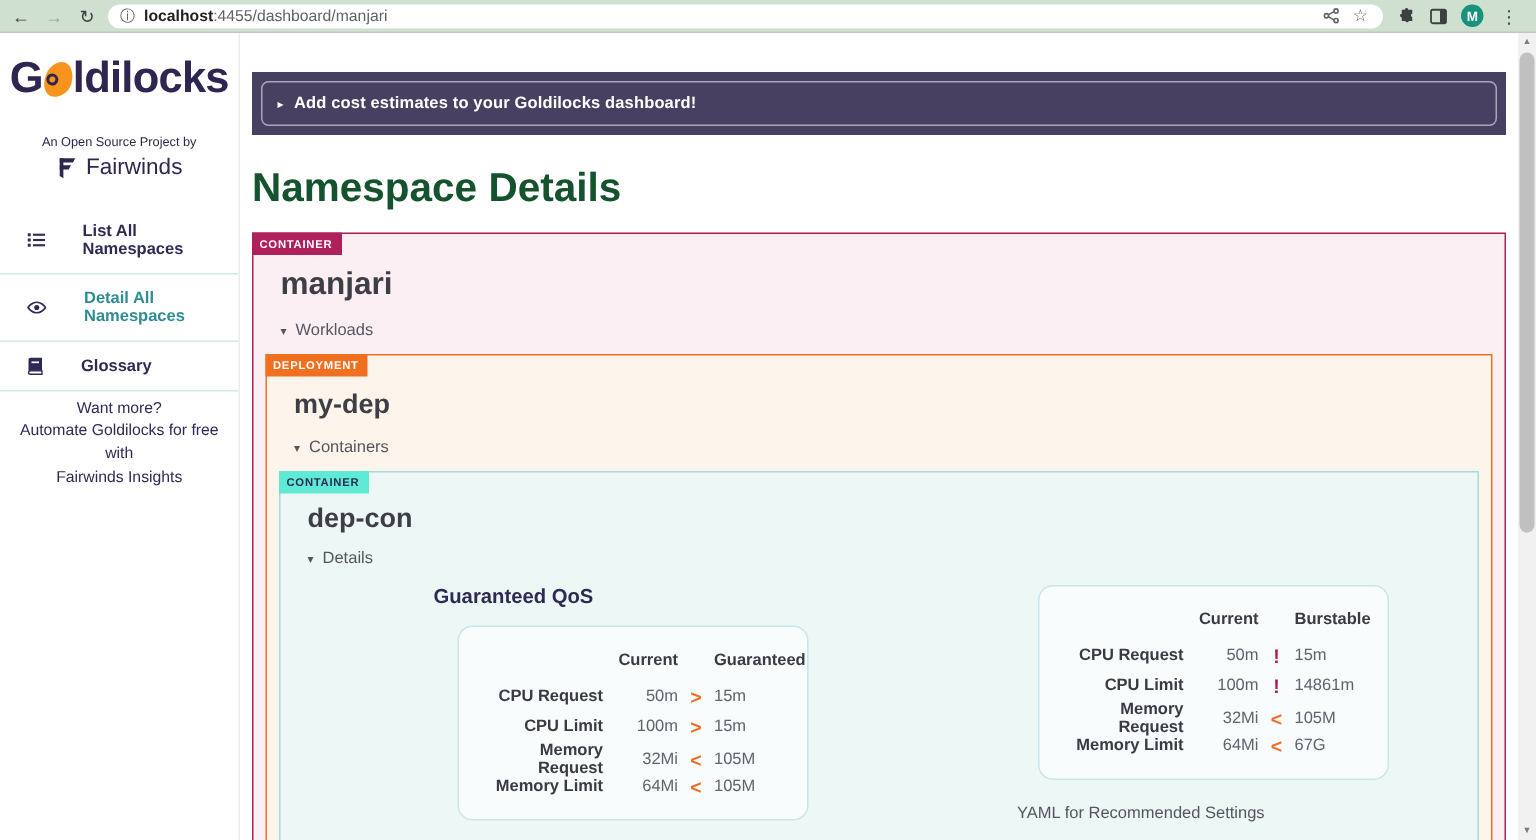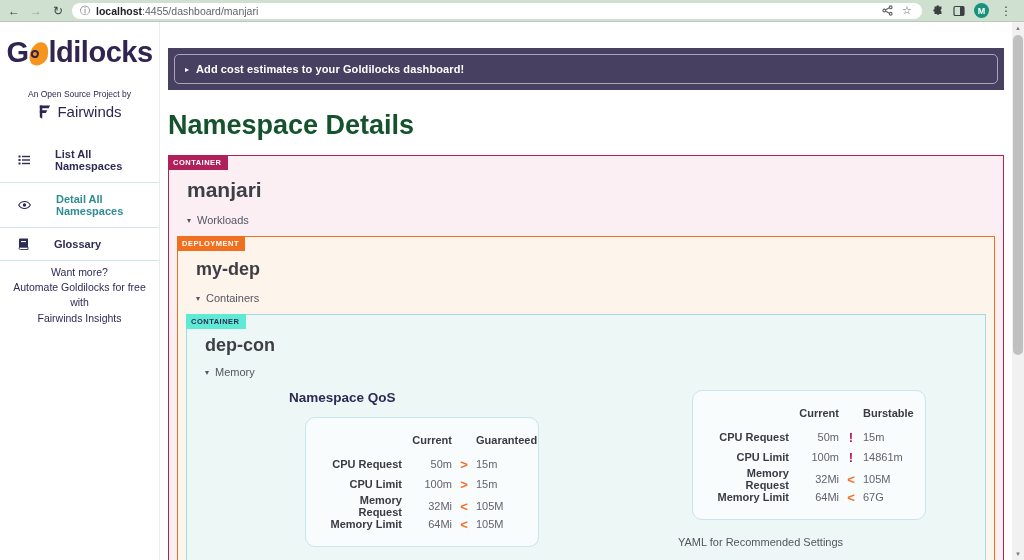--- a/index.html
+++ b/index.html
@@ -234,27 +234,27 @@
         <div class="toggle dep-toggle">
           <span class="caret">▾</span>
           <span>Containers</span>
         </div>
 
         <div class="box con-box">
           <span class="badge">CONTAINER</span>
           <div class="box-title con-title">dep-con</div>
           <div class="toggle con-toggle">
             <span class="caret">▾</span>
-            <span>Memory</span>
+            <span>Details</span>
           </div>
 
           <div class="qos-row">
 
             <div class="qos-section">
-              <div class="qos-title">Namespace QoS</div>
+              <div class="qos-title">Guaranteed QoS</div>
               <div class="qos-card">
                 <div class="qrow head">
                   <span></span>
                   <span class="q-cur q-head">Current</span>
                   <span></span>
                   <span class="q-rec q-head">Guaranteed</span>
                 </div>
                 <div class="qrow">
                   <span class="q-label">CPU Request</span>
                   <span class="q-cur">50m</span>

